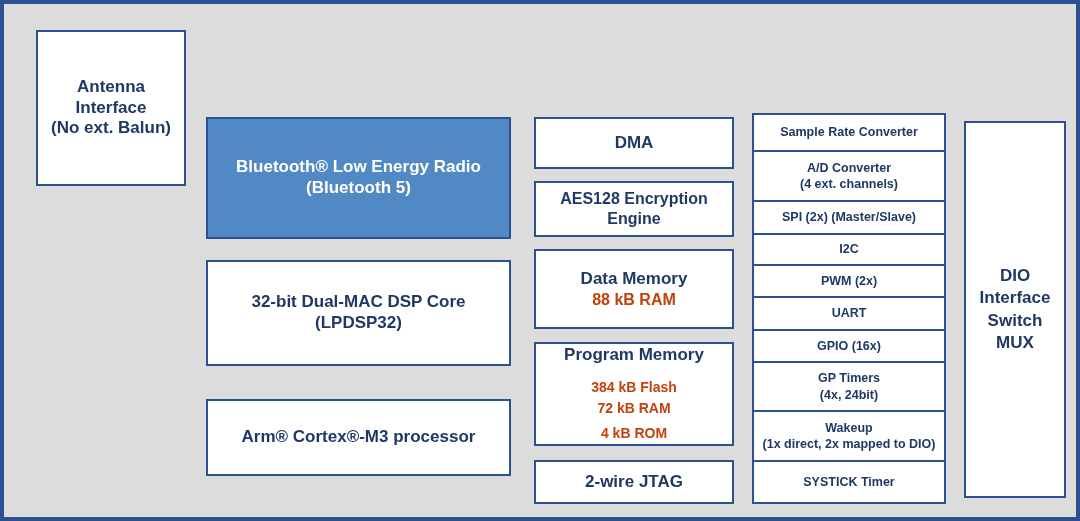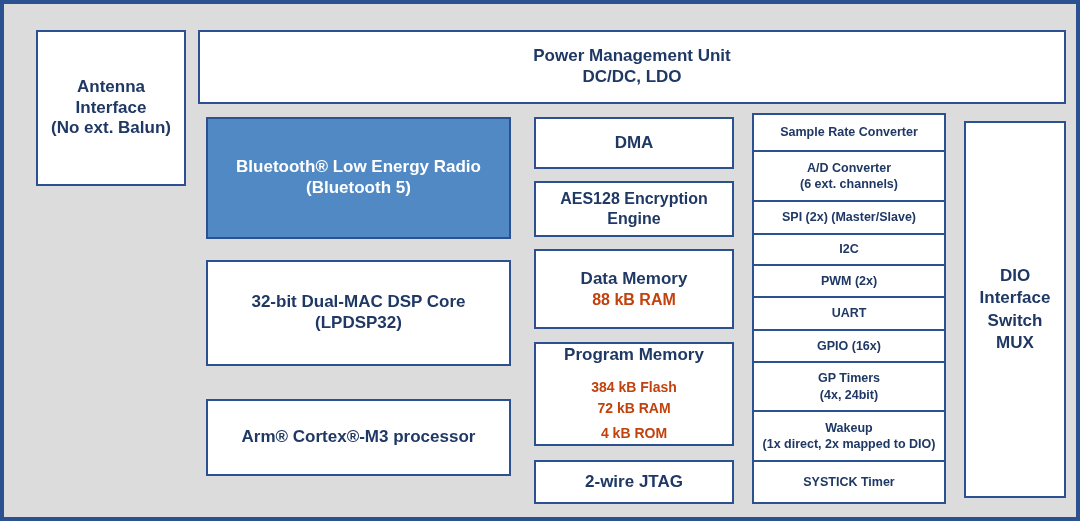--- a/index.html
+++ b/index.html
@@ -84,24 +84,20 @@
 
 <div id="chip">
 
   <div class="blk" id="antenna">
     <div class="t1">Antenna</div>
     <div class="t2">Interface</div>
     <div class="t3">(No ext. Balun)</div>
   </div>
 
 
-  <div class="blk" id="pmu">
-    <div class="t1">Power Management Unit</div>
-    <div class="t2">DC/DC, LDO</div>
-  </div>
 
   <div class="blk" id="btle">
     <div class="t1">Bluetooth® Low Energy Radio</div>
     <div class="t2">(Bluetooth 5)</div>
   </div>
 
   <div class="blk" id="dsp">
     <div class="t1">32-bit Dual-MAC DSP Core</div>
     <div class="t2">(LPDSP32)</div>
   </div>
@@ -134,21 +130,21 @@
   <div class="blk" id="jtag">
     <div class="t1">2-wire JTAG</div>
   </div>
 
   <div id="periph">
     <div class="prow" style="flex:0 0 37px">
       <div>Sample Rate Converter</div>
     </div>
     <div class="prow" style="flex:0 0 50px">
       <div>A/D Converter</div>
-      <div>(6 ext. channels)</div>
+      <div>(4 ext. channels)</div>
     </div>
     <div class="prow" style="flex:0 0 33px">
       <div>SPI (2x) (Master/Slave)</div>
     </div>
     <div class="prow" style="flex:0 0 31px">
       <div>I2C</div>
     </div>
     <div class="prow" style="flex:0 0 32px">
       <div>PWM (2x)</div>
     </div>

